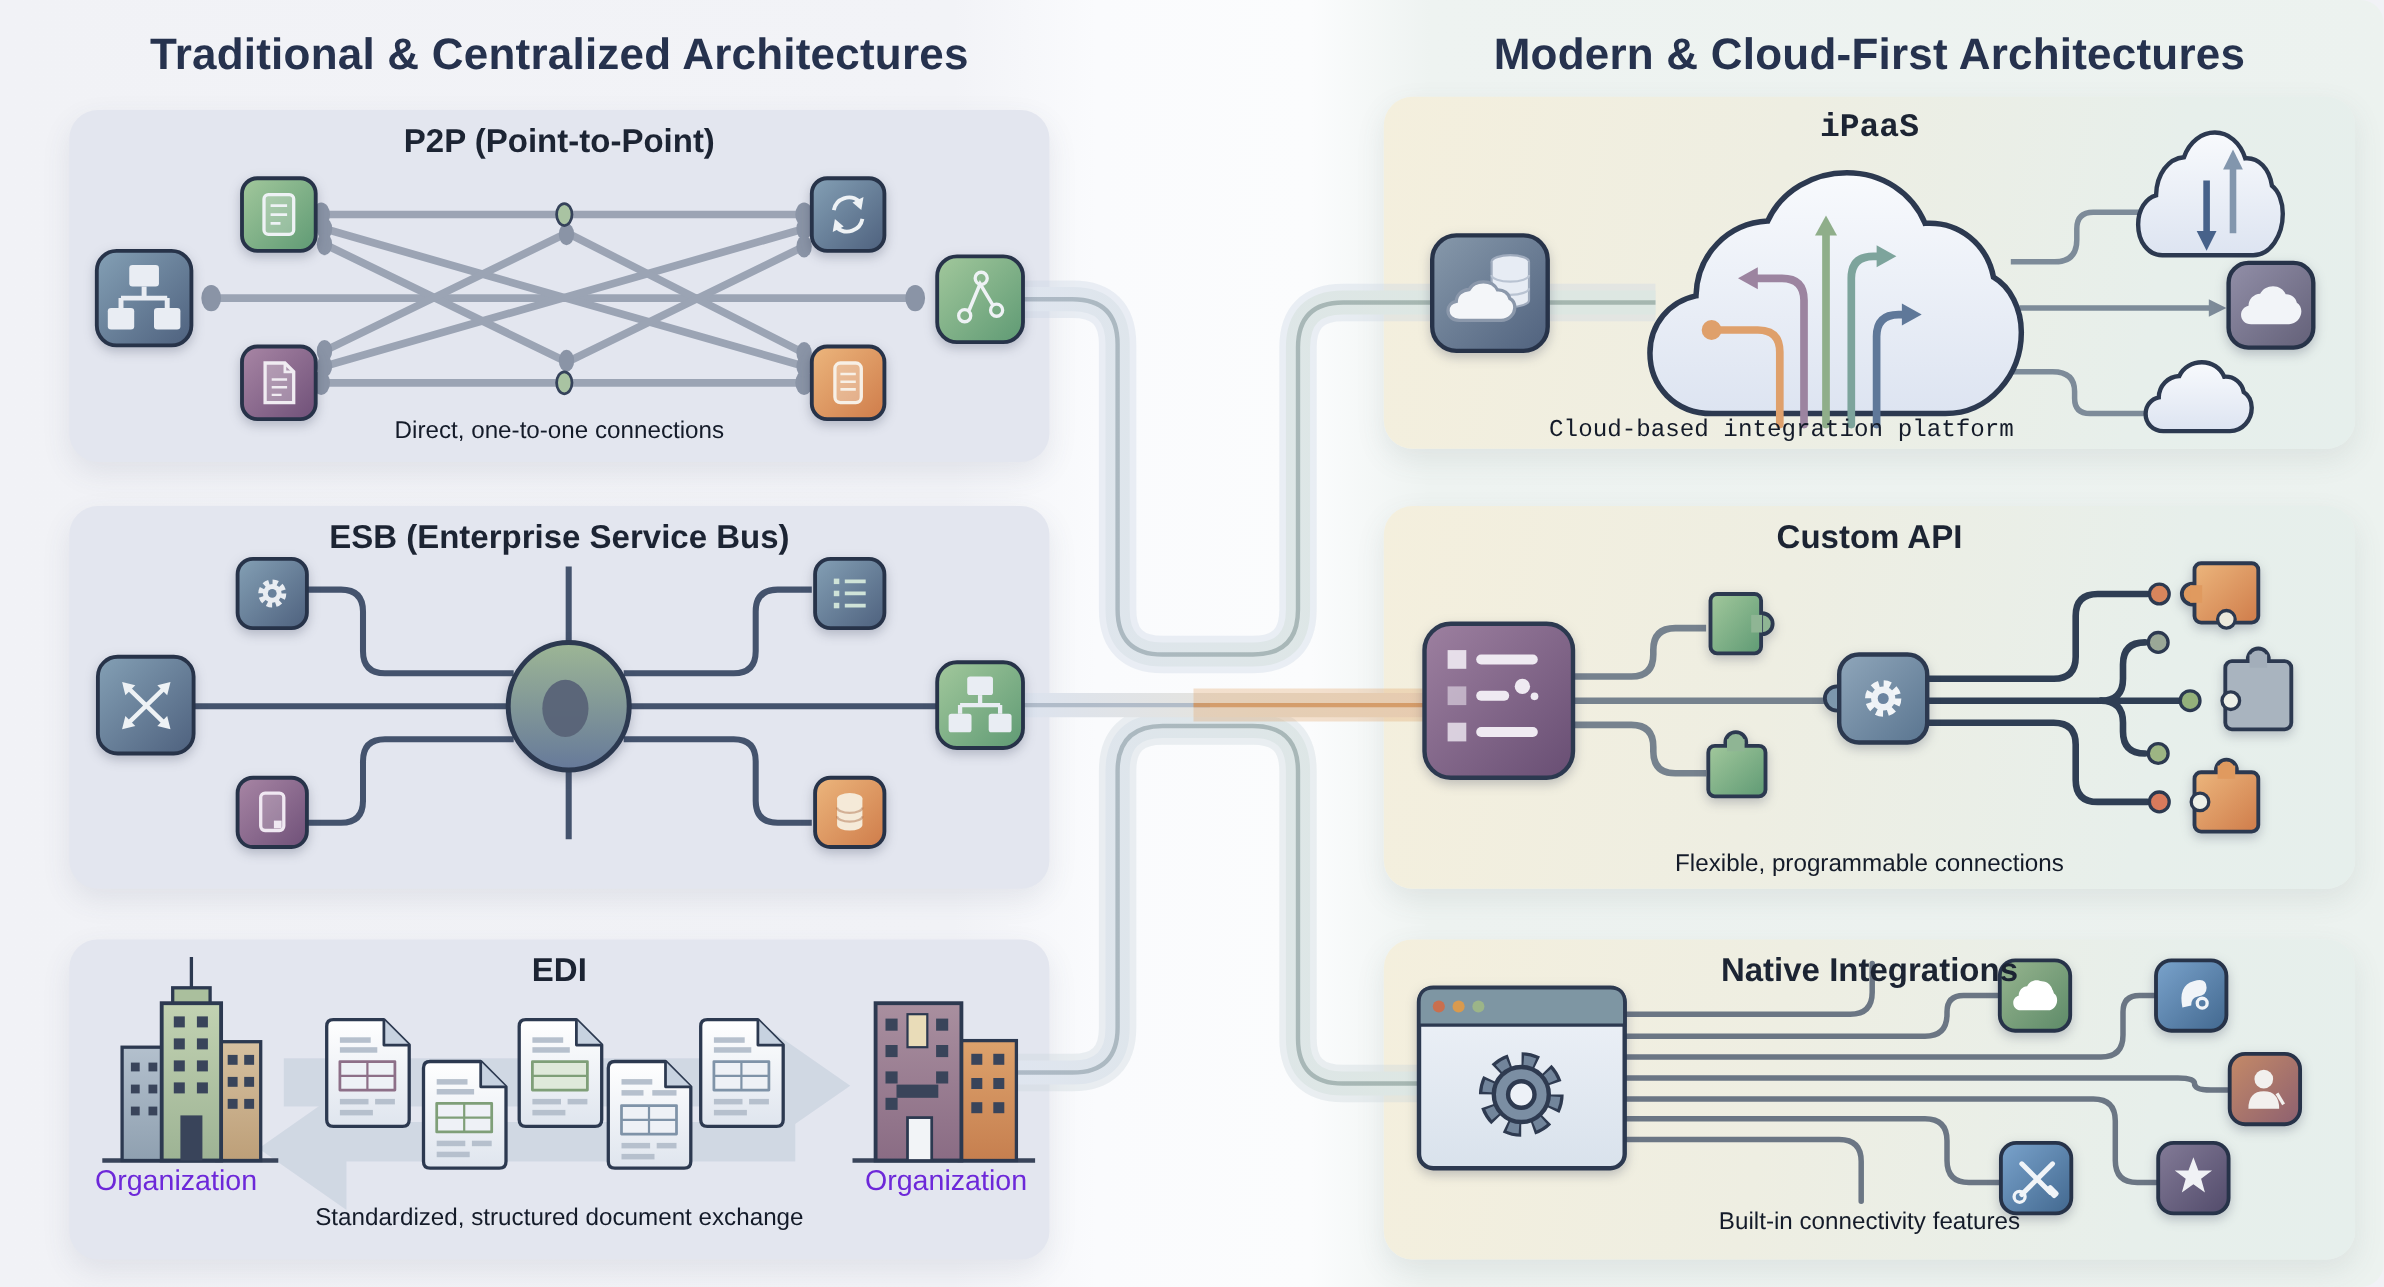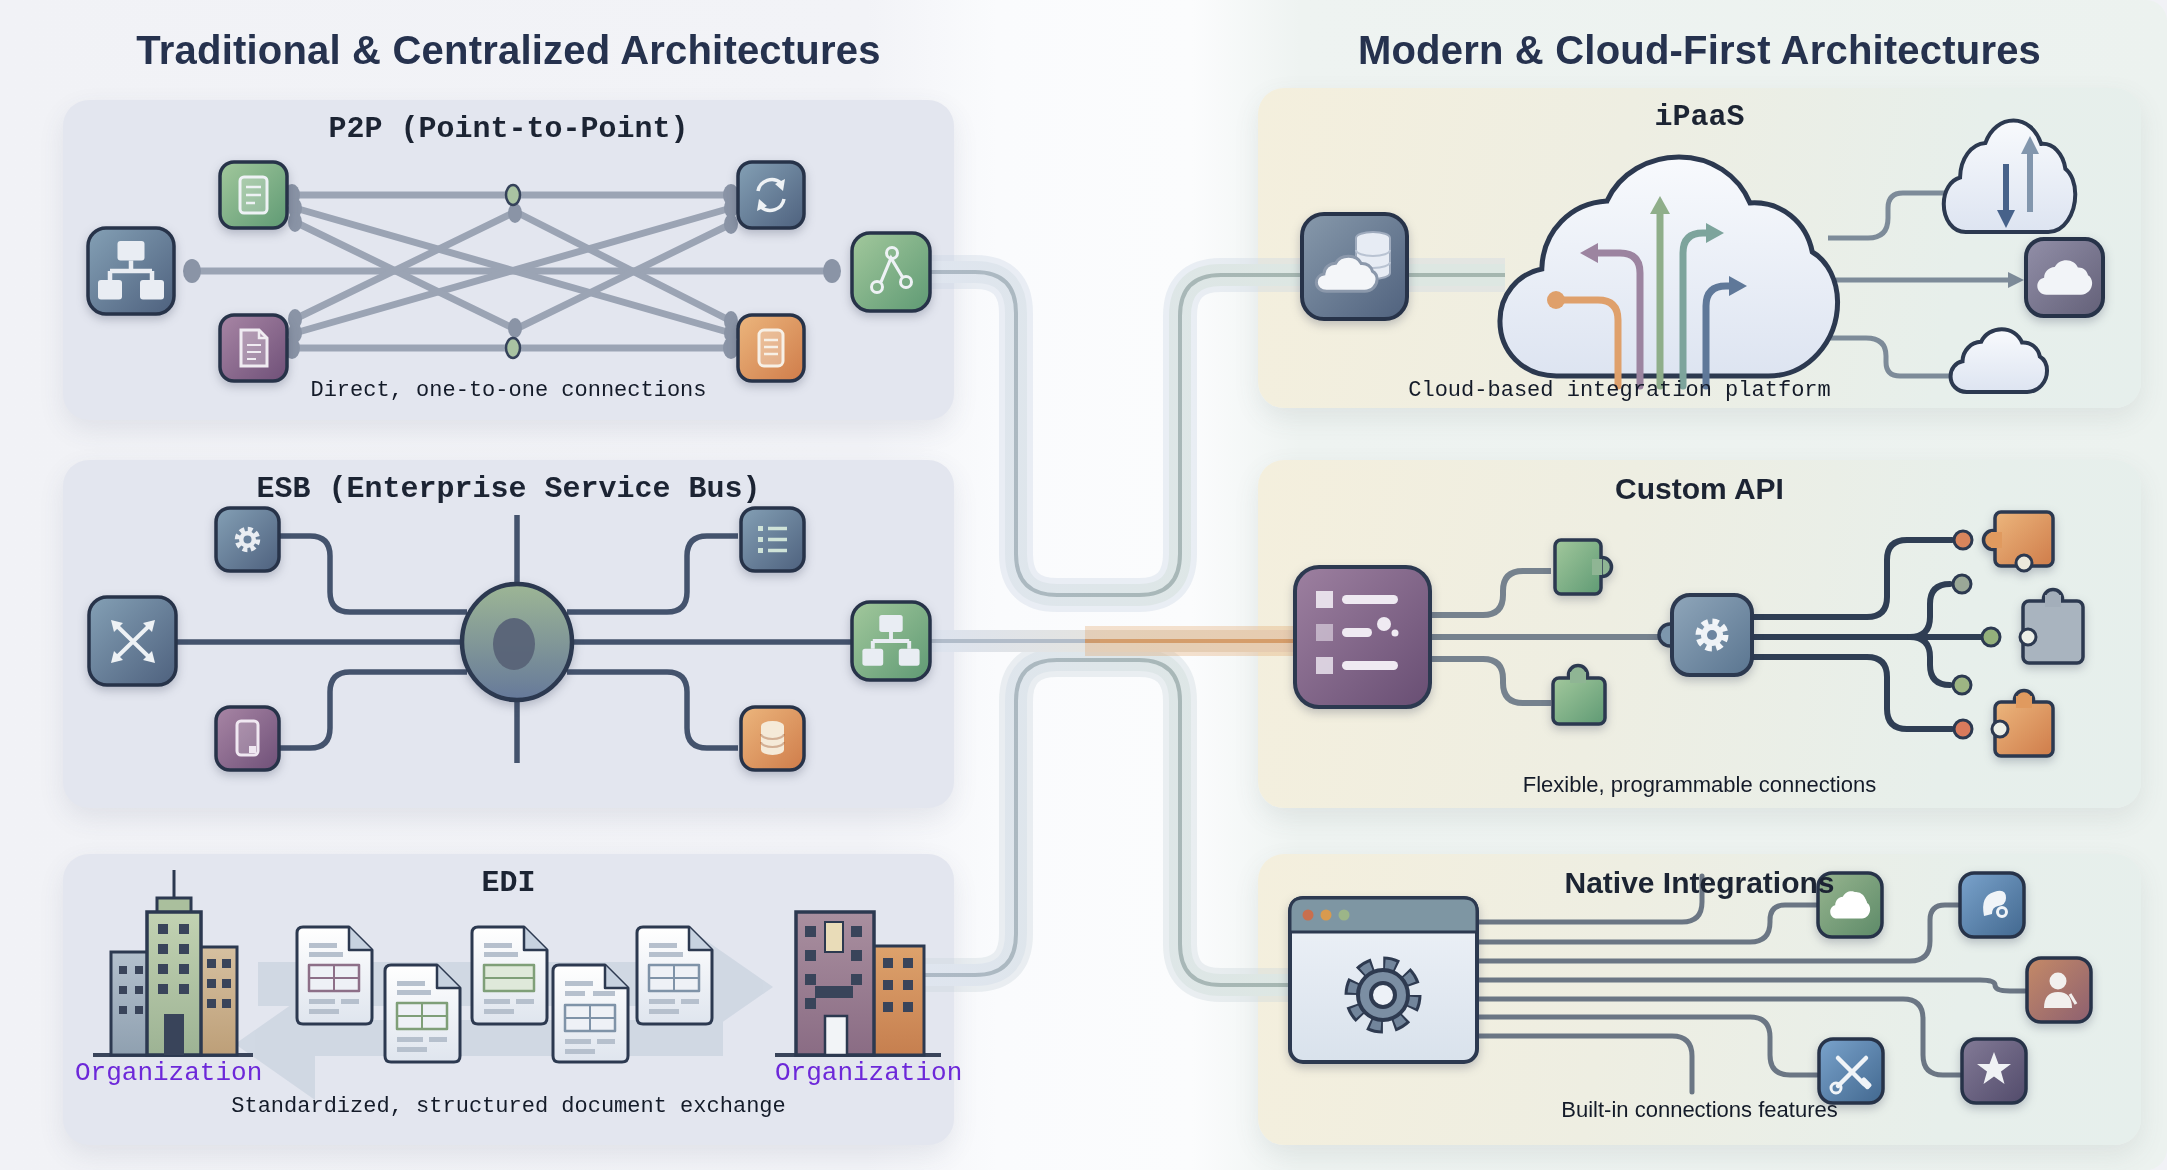--- a/index.html
+++ b/index.html
@@ -1,21 +1,21 @@
 <!DOCTYPE html>
 <html><head>
 <meta charset="utf-8">
 <style>
   html,body{margin:0;padding:0;}
   body{font-family:"Liberation Sans",sans-serif;background:#f1f2f6;}
   .stage{position:relative;width:2167px;height:1170px;overflow:hidden;
          background:linear-gradient(90deg,#f1f2f6 0%,#f2f3f7 40%,#fafbfd 46%,#fbfcfd 55%,#eef3f1 60%,#ecf2ef 100%);border-radius:21px;}
   .hdr{position:absolute;top:28px;text-align:center;font-size:40px;font-weight:800;color:#26324e;letter-spacing:.2px;}
   .panel{position:absolute;border-radius:26px;}
-  .panel-left{background:#e3e6ef;box-shadow:0 10px 26px rgba(70,80,110,.10);font-family:Liberation Mono, monospace;}
+  .panel-left{background:#e3e6ef;box-shadow:0 10px 26px rgba(70,80,110,.10);}
   .panel-right{background:linear-gradient(100deg,#f4efdd 0%,#eeeee2 40%,#e7efeb 78%,#e6efec 100%);box-shadow:0 10px 26px rgba(80,95,100,.10);}
   .panel svg.art{position:absolute;left:0;top:0;z-index:2;}
   .p-title{position:absolute;left:0;right:0;top:12px;text-align:center;font-size:30px;font-weight:600;color:#1c2433;z-index:3;}
   .p-cap{position:absolute;left:0;right:0;text-align:center;font-size:22px;font-weight:500;color:#141b29;z-index:3;}
   .org-label{position:absolute;width:170px;text-align:center;font-size:26px;font-weight:500;color:#6d28d9;z-index:3;}
   .pipes{position:absolute;left:0;top:0;z-index:1;}
   .chipShadow{filter:drop-shadow(0 4px 5px rgba(35,45,70,.25));}
 </style>
 </head>
 <body>
@@ -597,16 +597,16 @@
         <line x1="580" y1="232" x2="608" y2="204" stroke="#f0f4f8" stroke-width="4.5" stroke-linecap="round"></line>
         <circle cx="578" cy="234" r="5" fill="none" stroke="#f0f4f8" stroke-width="3"></circle>
         <line x1="580" y1="204" x2="606" y2="230" stroke="#f0f4f8" stroke-width="4.5" stroke-linecap="round"></line>
         <rect x="602" y="226" width="12" height="7" rx="2" transform="rotate(45 608 229)" fill="#f0f4f8"></rect>
       </g>
       <g class="chipShadow">
         <rect x="704" y="185" width="64" height="64" rx="14" fill="url(#chipSlate)" stroke="#273349" stroke-width="3.5"></rect>
         <polygon points="736,198 740.5,210 753,210 743,217.5 746.5,230 736,222.5 725.5,230 729,217.5 719,210 731.5,210" fill="#f0f2f5"></polygon>
       </g>
     </svg>
-    <div class="p-cap" style="top:243px;">Built-in connections features</div>
+    <div class="p-cap" style="top:243px;">Built-in connectivity features</div>
   </div>
 
 </div>
 
 </body></html>

